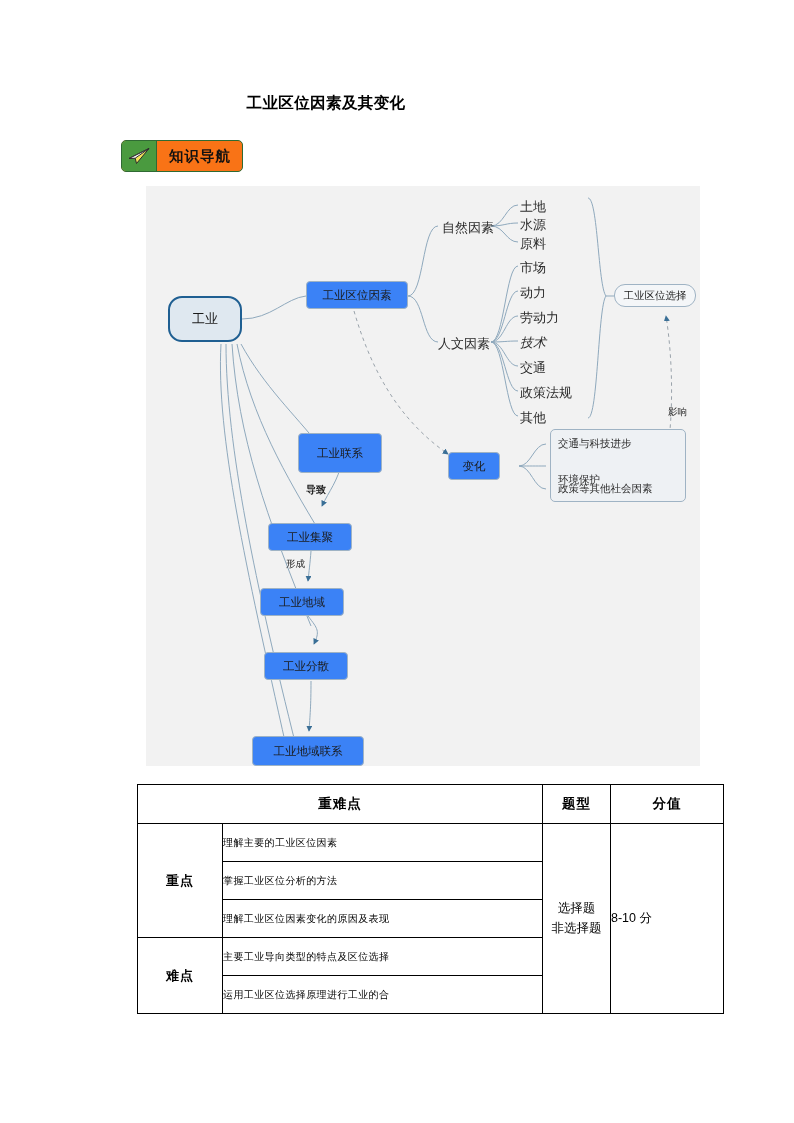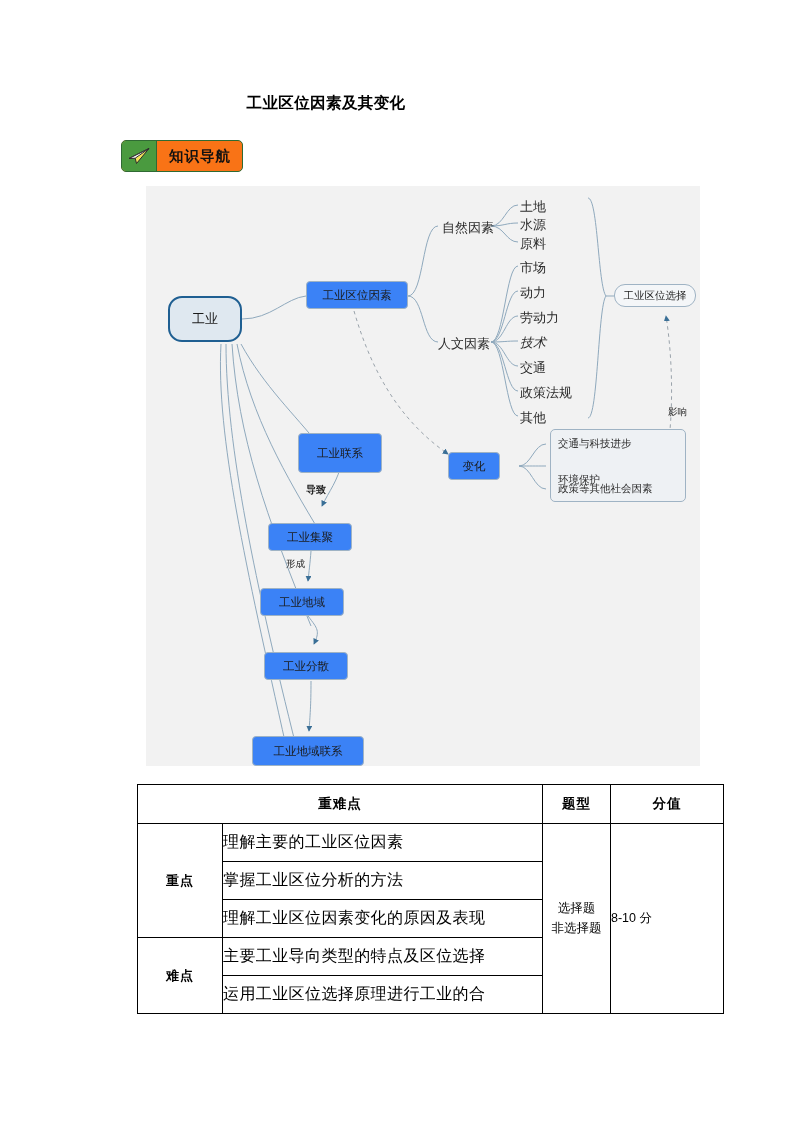--- a/index.html
+++ b/index.html
@@ -169,21 +169,21 @@
   }
   td.cat {
     text-align: center;
     font-size: 13px;
     font-weight: 700;
     letter-spacing: 1px;
   }
   td.item {
     height: 37px;
     padding-left: 9px;
-    font-size: 16px;
+    font-size: 10px;
     font-weight: 400;
     letter-spacing: 0.4px;
     font-family: Liberation Serif, serif;
   }
   td.qtype {
     text-align: center;
     font-size: 12.5px;
     line-height: 1.55;
     font-weight: 400;
   }

